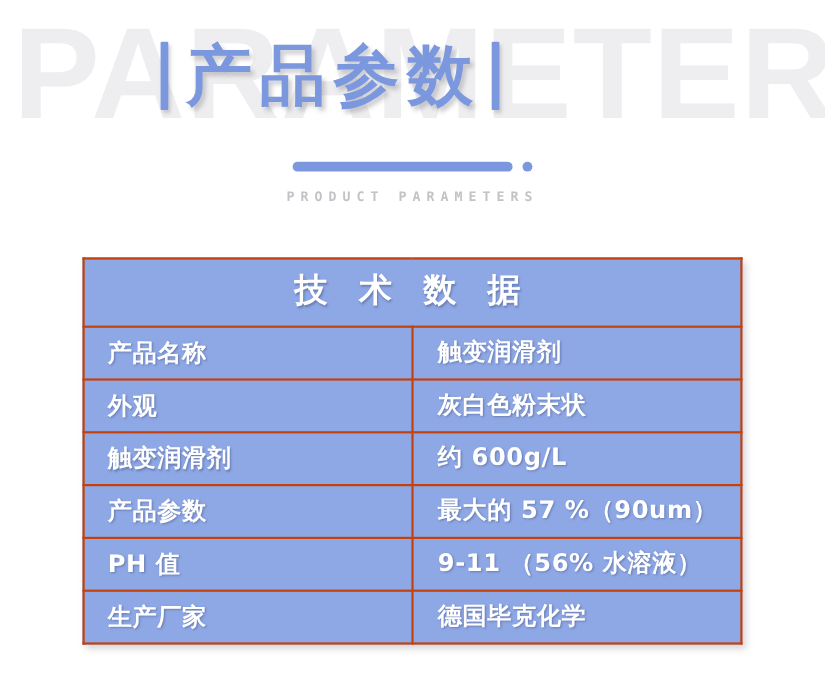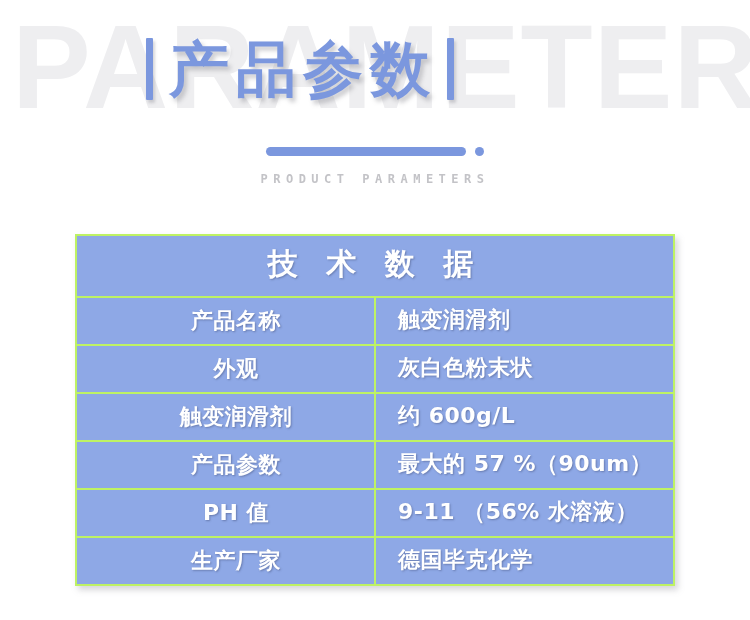--- a/index.html
+++ b/index.html
@@ -116,41 +116,40 @@
     width: 600px;
     box-shadow: 3px 4px 6px rgba(140,140,150,0.35);
   }
   table.spec {
     border-collapse: collapse;
     width: 600px;
     table-layout: fixed;
     background: #8ea8e6;
   }
   table.spec td {
-    border: 2px solid #bef264;
+    border: 2px solid #c2410c;
     background: #8ea8e6;
     color: #ffffff;
     font-weight: bold;
     text-shadow: 1px 1px 2px rgba(60,70,110,0.45);
     font-family: "DejaVu Sans", "Liberation Sans", sans-serif;
   }
   td.spec-header {
     text-align: center;
     font-size: 30px;
     letter-spacing: 9px;
     height: 56px;
     padding: 0 0 4px 0;
   }
   td.spec-key {
     width: 216px;
     font-size: 22px;
     height: 44px;
     padding: 0 0 0 21px;
     letter-spacing: 0.5px;
-    text-align: center;
   }
   td.spec-val {
     font-size: 22px;
     height: 44px;
     padding: 0 0 2px 22px;
     letter-spacing: 0.5px;
   }
 </style>
 </head>
 <body>

